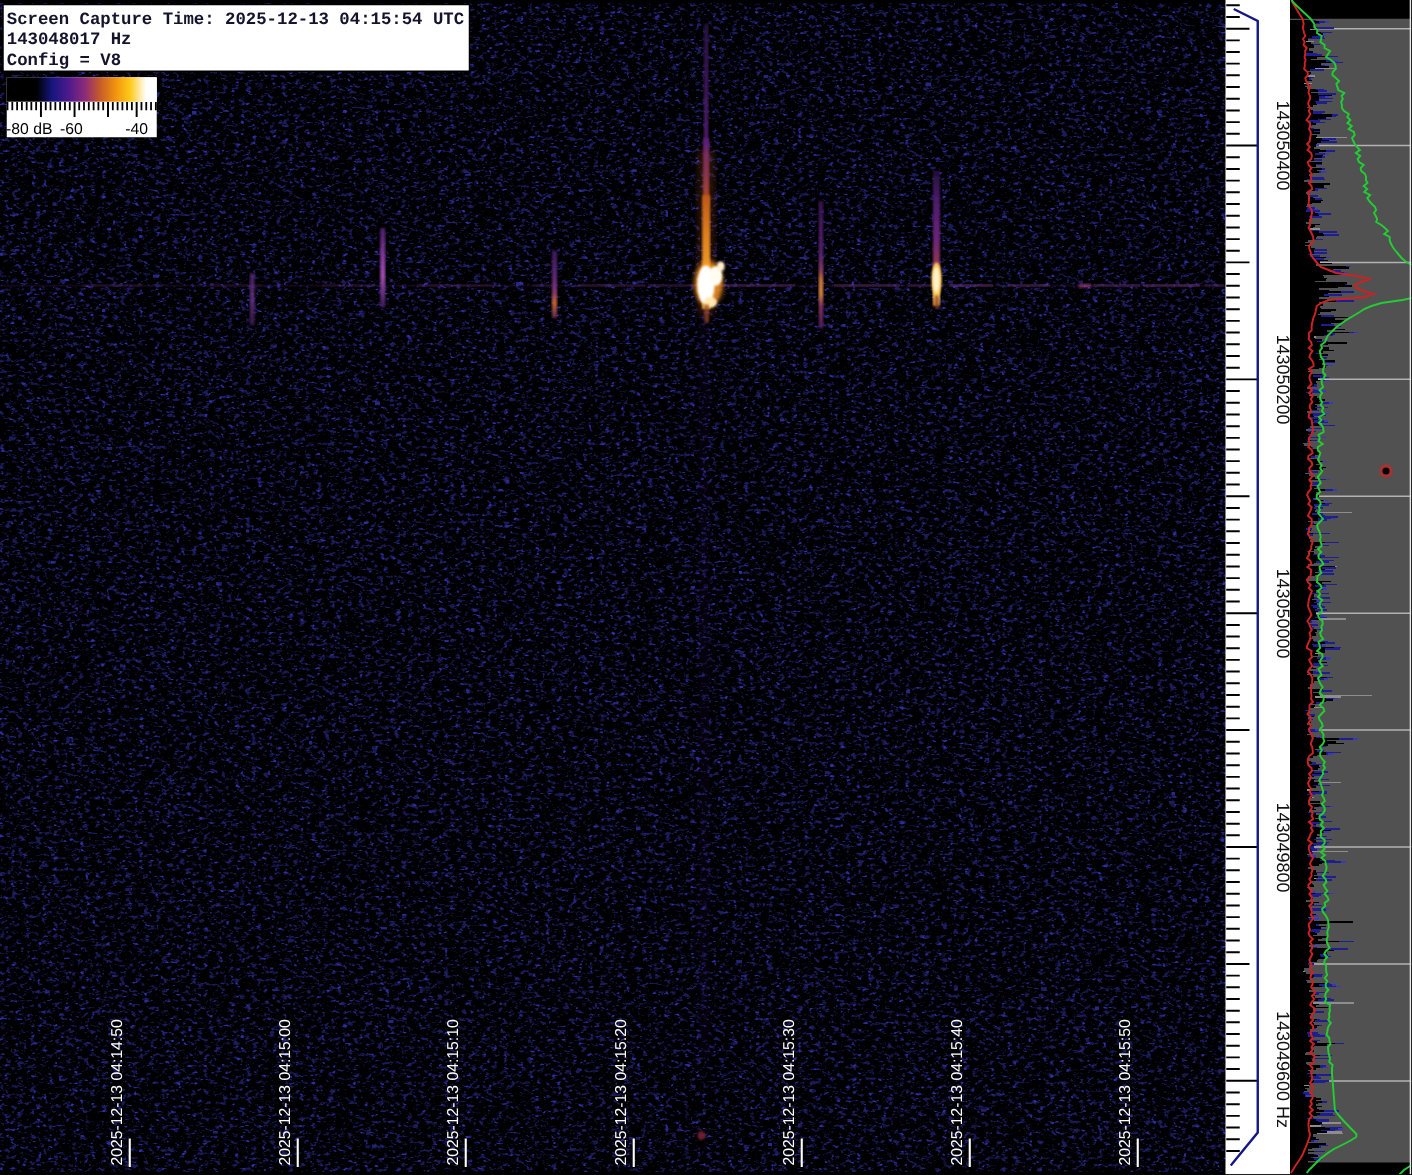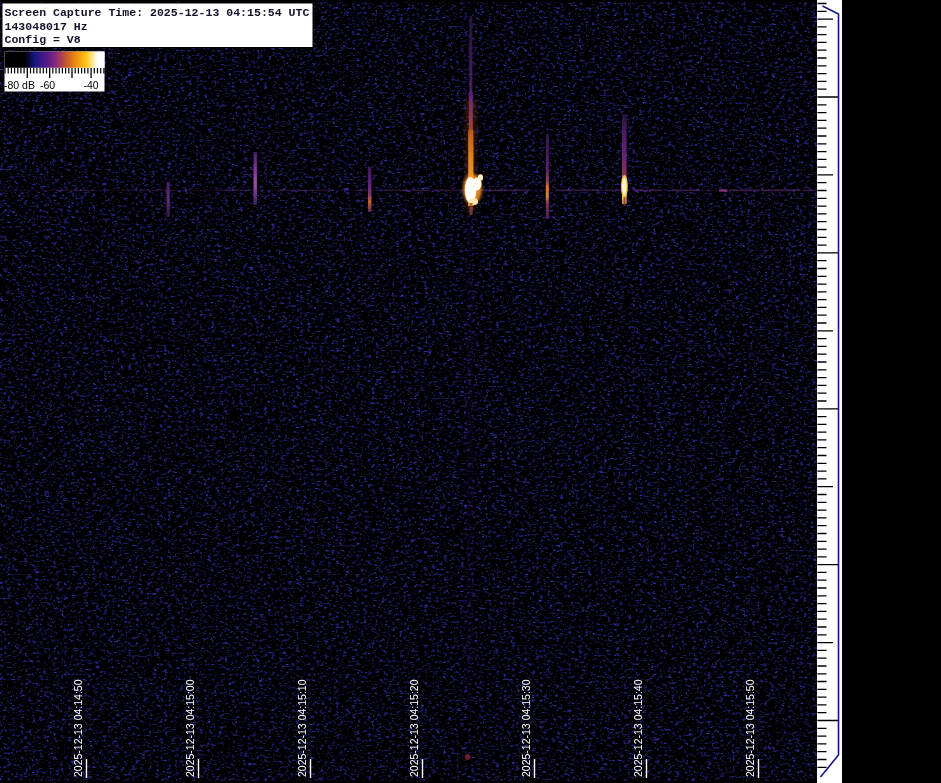--- a/index.html
+++ b/index.html
@@ -1,14 +1,14 @@
 <!DOCTYPE html>
 <html><head><meta charset="utf-8"><style>
 html,body{margin:0;padding:0;background:#000;}
-#stage{position:relative;width:842px;height:783px;background:#000;overflow:hidden;}
+#stage{position:relative;width:941px;height:783px;background:#000;overflow:hidden;}
 </style></head><body>
 <div id="stage">
 <svg width="941" height="783" viewBox="0 0 941 783">
 <defs>
   <filter id="nzA" x="0" y="0" width="100%" height="100%">
     <feTurbulence type="fractalNoise" baseFrequency="0.25 0.38" numOctaves="3" seed="7" result="t"></feTurbulence>
     <feColorMatrix in="t" type="matrix" values="0 0 0 0 0  0 0 0 0 0  0 0 0 0 0  6 0 0 0 -3.36" result="th"></feColorMatrix>
     <feFlood flood-color="#1a1a58" result="c"></feFlood>
     <feComposite in="c" in2="th" operator="in"></feComposite>
   </filter>

